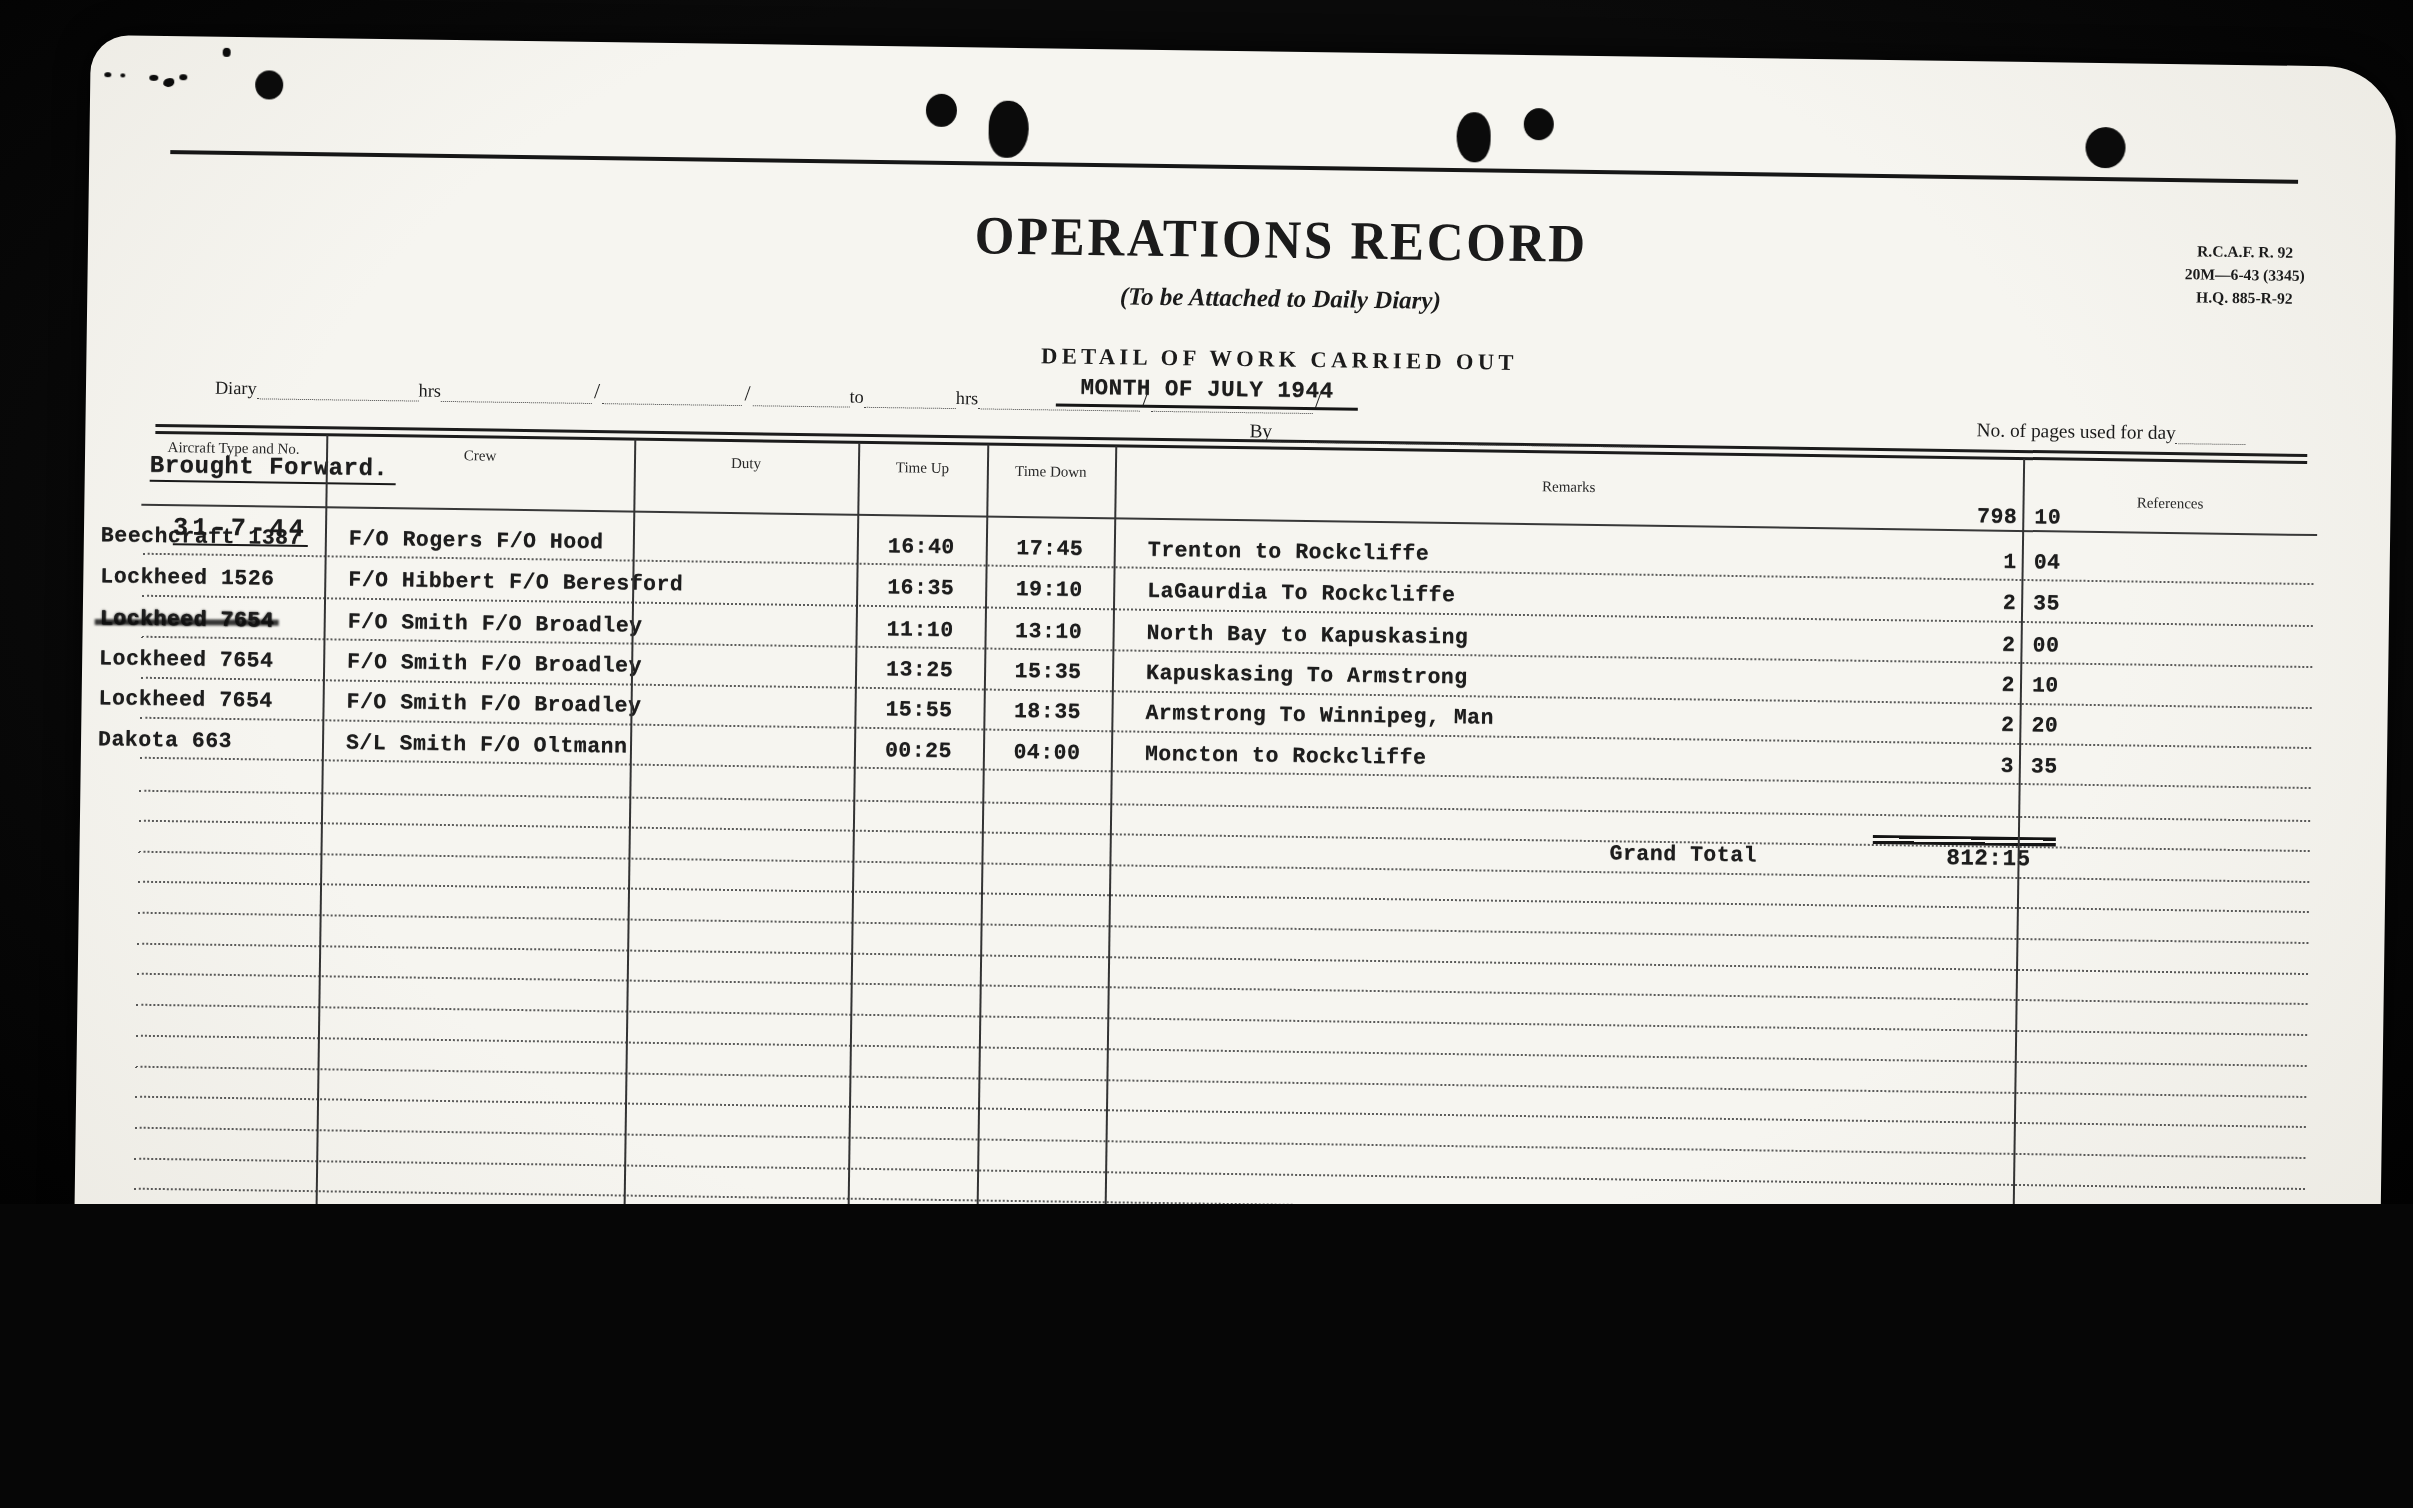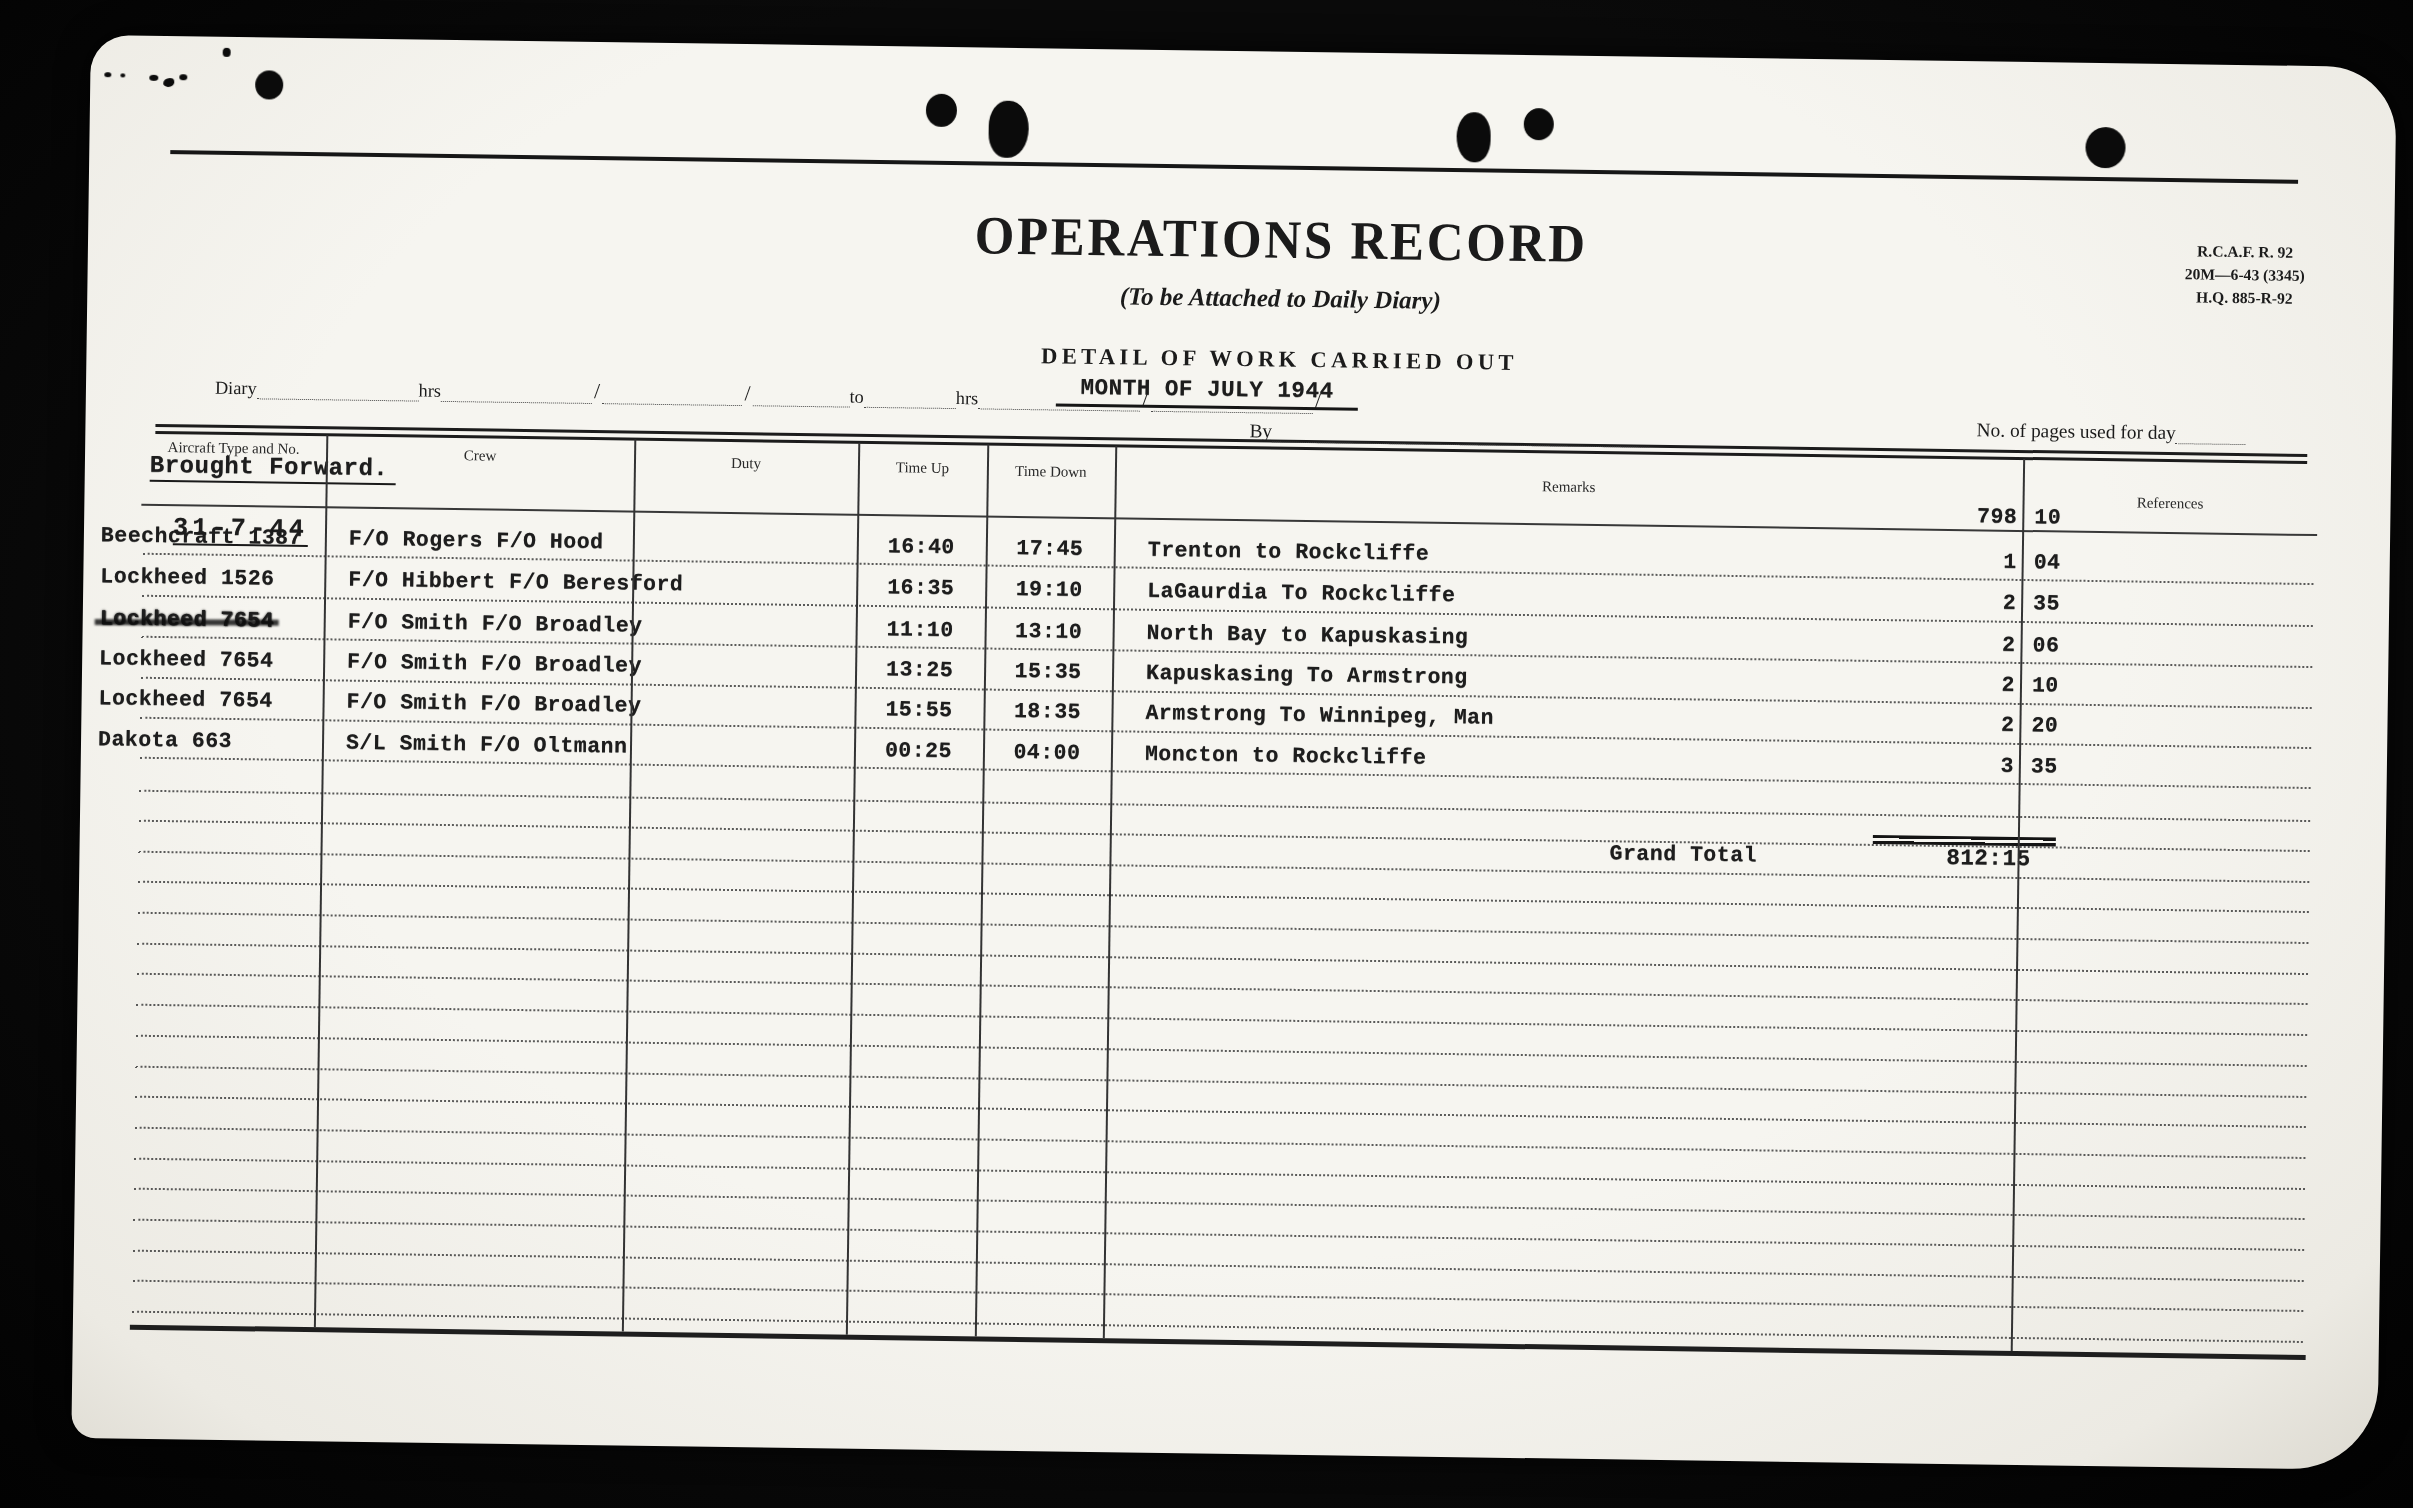--- a/index.html
+++ b/index.html
@@ -1,16 +1,16 @@
 <!DOCTYPE html>
 <html style="font-size:8.6px"><head>
 <meta charset="utf-8">
 <style>
   html,body{margin:0;padding:0;background:#060606;}
-  .stage{position:relative;width:2413px;height:1508px;background:radial-gradient(ellipse at 50% 45%, #0a0a0a 60%, #020202 100%);overflow:hidden;}
+  .stage{position:relative;width:2413px;height:1204px;background:radial-gradient(ellipse at 50% 45%, #0a0a0a 60%, #020202 100%);overflow:hidden;}
   .paper{position:absolute;left:81px;top:51px;width:2306px;height:1403px;
     background:radial-gradient(ellipse at 48% 40%, #f6f5f0 55%, #eceae3 88%, #dcd9d0 100%);
     border-radius:38px 70px 86px 24px;
     transform:rotate(0.8deg);transform-origin:center;
     box-shadow:0 0 32px rgba(0,0,0,.8);}
   .abs{position:absolute;}
   .pr{font-family:"Liberation Serif", serif;color:#1b1b1b;white-space:nowrap;}
   .tw{font-family:"Liberation Mono", monospace;font-weight:700;color:#1d1d1d;
       text-shadow:0 0.5px 0.5px rgba(25,25,25,.45),0 0 1.1px rgba(0,0,0,.22);white-space:nowrap;letter-spacing:0.5px;}
   .title{left:681px;top:159px;width:1024px;text-align:center;font-size:51px;font-weight:700;letter-spacing:2.7px;transform:scaleY(1.06);}
@@ -146,21 +146,21 @@
       <span class="c-hr">2</span>
       <span class="c-min">35</span>
     </div>
     <div class="row tw" style="top:571px;">
       <span class="c-air struck">Lockheed 7654</span>
       <span class="c-crew">F/O Smith F/O Broadley</span>
       <span class="c-tu">11:10</span>
       <span class="c-td">13:10</span>
       <span class="c-rem">North Bay to Kapuskasing</span>
       <span class="c-hr">2</span>
-      <span class="c-min">06</span>
+      <span class="c-min">00</span>
     </div>
     <div class="row tw" style="top:611px;">
       <span class="c-air">Lockheed 7654</span>
       <span class="c-crew">F/O Smith F/O Broadley</span>
       <span class="c-tu">13:25</span>
       <span class="c-td">15:35</span>
       <span class="c-rem">Kapuskasing To Armstrong</span>
       <span class="c-hr">2</span>
       <span class="c-min">10</span>
     </div>

